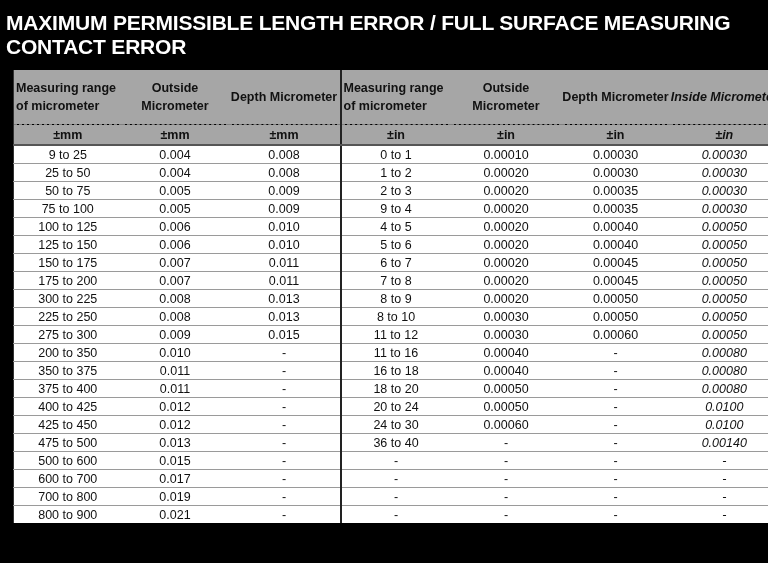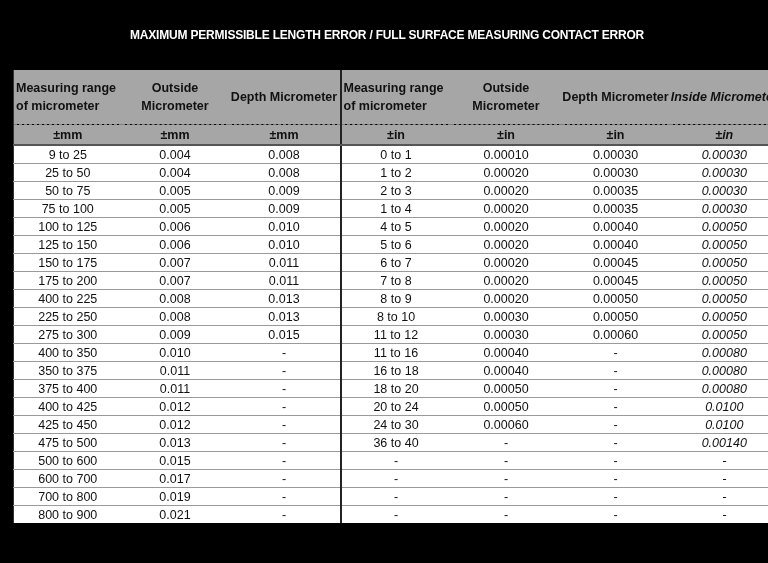--- a/index.html
+++ b/index.html
@@ -1,18 +1,18 @@
 <!DOCTYPE html>
 <html><head>
 <meta charset="utf-8">
 <style>
   html, body { margin:0; padding:0; background:#000; }
   body { width:768px; height:563px; overflow:hidden; font-family:"Liberation Sans", sans-serif; }
   .title-band { height:70px; background:#000; color:#fff; display:flex; align-items:center; justify-content:center;
-    font-weight:bold; font-size:12px; letter-spacing:-0.2px;margin-left:6px; }
+    font-weight:bold; font-size:21px; letter-spacing:-0.2px;margin-left:6px; }
   table { border-collapse:collapse; width:766px; margin-left:13px; table-layout:fixed; }
   th, td { font-size:12.5px; color:#111; text-align:center; padding:0; overflow:hidden; white-space:nowrap; }
   thead th { background:#a6a6a6; font-weight:bold; }
   .hdr th { height:54px; line-height:18px; white-space:normal; }
   .hdr th.left { text-align:left; padding-left:2px; }
   .units th { height:19px; border-top:1px dashed #7f7f7f; border-bottom:2px solid #555; }
   tbody td { background:#fff; height:17px; border-bottom:1px solid #9a9a9a; }
   tbody tr:last-child td { border-bottom:none; }
   .sep { border-right:2px solid #222; }
   .outer-left { border-left:1px solid #333; }
@@ -78,21 +78,21 @@
         <td class="sep">0.009</td>
         <td>2 to 3</td>
         <td>0.00020</td>
         <td>0.00035</td>
         <td class="outer-right">0.00030</td>
       </tr>
       <tr>
         <td class="outer-left">75 to 100</td>
         <td>0.005</td>
         <td class="sep">0.009</td>
-        <td>1 to 4</td>
+        <td>9 to 4</td>
         <td>0.00020</td>
         <td>0.00035</td>
         <td class="outer-right">0.00030</td>
       </tr>
       <tr>
         <td class="outer-left">100 to 125</td>
         <td>0.006</td>
         <td class="sep">0.010</td>
         <td>4 to 5</td>
         <td>0.00020</td>
@@ -120,21 +120,21 @@
       <tr>
         <td class="outer-left">175 to 200</td>
         <td>0.007</td>
         <td class="sep">0.011</td>
         <td>7 to 8</td>
         <td>0.00020</td>
         <td>0.00045</td>
         <td class="outer-right">0.00050</td>
       </tr>
       <tr>
-        <td class="outer-left">400 to 225</td>
+        <td class="outer-left">300 to 225</td>
         <td>0.008</td>
         <td class="sep">0.013</td>
         <td>8 to 9</td>
         <td>0.00020</td>
         <td>0.00050</td>
         <td class="outer-right">0.00050</td>
       </tr>
       <tr>
         <td class="outer-left">225 to 250</td>
         <td>0.008</td>
@@ -147,21 +147,21 @@
       <tr>
         <td class="outer-left">275 to 300</td>
         <td>0.009</td>
         <td class="sep">0.015</td>
         <td>11 to 12</td>
         <td>0.00030</td>
         <td>0.00060</td>
         <td class="outer-right">0.00050</td>
       </tr>
       <tr>
-        <td class="outer-left">400 to 350</td>
+        <td class="outer-left">200 to 350</td>
         <td>0.010</td>
         <td class="sep">-</td>
         <td>11 to 16</td>
         <td>0.00040</td>
         <td>-</td>
         <td class="outer-right">0.00080</td>
       </tr>
       <tr>
         <td class="outer-left">350 to 375</td>
         <td>0.011</td>

